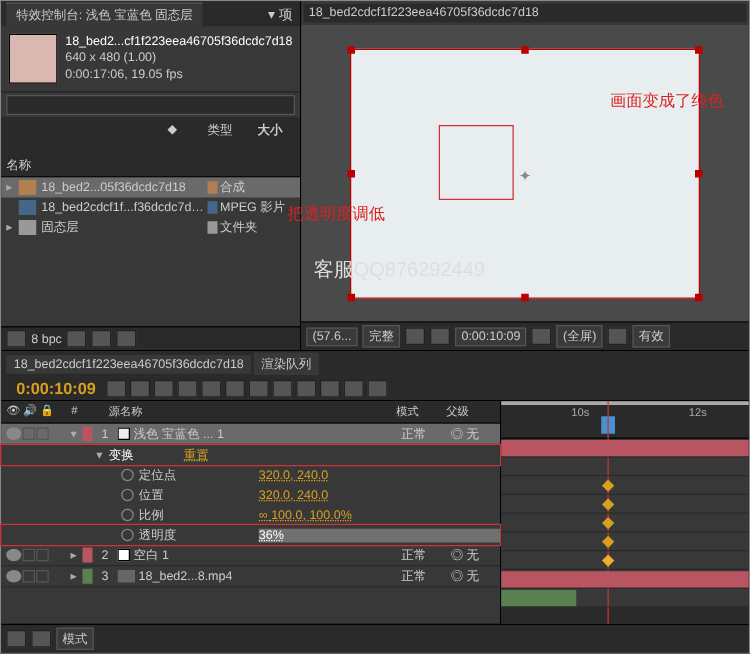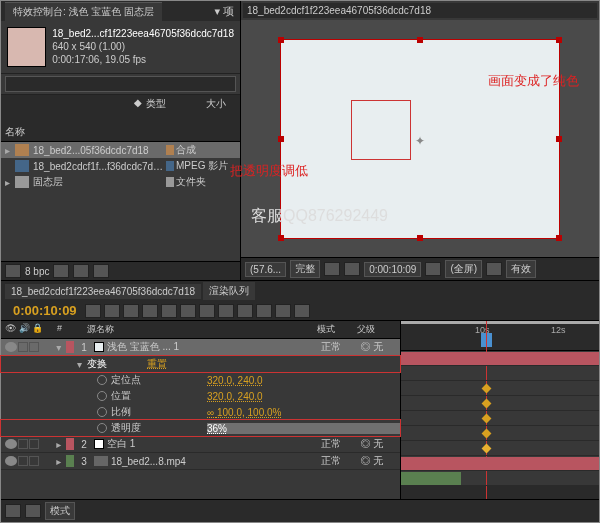--- a/index.html
+++ b/index.html
@@ -22,22 +22,22 @@
 .footage-text { font-size: 10px; line-height: 1.3; }
 .footage-name { color: #fff; }
 
 
 .search-bar { display: flex; padding: 2px 4px; gap: 2px; border-top: 1px solid #222; border-bottom: 1px solid #222; }
 .search-input { flex: 1; background: #2a2a2a; border: 1px solid #555; height: 16px; color: #ccc; padding: 0 4px; font-size: 10px; }
 
 
 .list-header { display: flex; background: #2a2a2a; padding: 2px 4px; font-size: 10px; border-bottom: 1px solid #000; }
 .col-name { flex: 1; margin-top: 28px; }
-.col-type { width: 60px; }
-.col-size { width: 30px; }
+.col-type { width: 60px; text-align: center; }
+.col-size { width: 30px; font-weight: bold; }
 .project-list { flex: 1; background: #383838; }
 .list-row { display: flex; padding: 1px 4px; align-items: center; font-size: 10px; }
 .list-row.selected { background: #6a6a6a; }
 .row-icon { width: 14px; height: 12px; margin-right: 4px; display: inline-block; }
 .icon-comp { background: #b08050; }
 .icon-video { background: #446688; }
 .icon-folder { background: #999; }
 .row-name { flex: 1; overflow: hidden; text-overflow: ellipsis; white-space: nowrap; }
 .row-type { width: 60px; }
 .twirl { width: 10px; color: #aaa; }
@@ -136,21 +136,21 @@
 
     <div class="project-panel">
       <div class="panel-tabs">
         <div class="panel-tab">特效控制台: 浅色 宝蓝色 固态层</div>
         <div class="dropdown-btn">▾ <span>项</span></div>
       </div>
       <div class="footage-info">
         <div class="footage-thumb"></div>
         <div class="footage-text">
           <div class="footage-name">18_bed2...cf1f223eea46705f36dcdc7d18</div>
-          <div>640 x 540 (1.00)</div>
+          <div>640 x 480 (1.00)</div>
           <div>0:00:17:06, 19.05 fps</div>
         </div>
       </div>
       <div class="search-bar">
         <input class="search-input" placeholder="" style="">
       </div>
       <div class="list-header">
         <div class="col-name">名称</div>
         <div style="width:12px">◆</div>
         <div class="col-type">类型</div>
@@ -346,21 +346,21 @@
           <div class="lr-mode">正常</div>
           <div class="lr-parent">◎ <span>无</span></div>
         </div>
 
         <div class="annotation-2">把透明度调低</div>
       </div>
 
       <div class="tl-right">
         <div class="ruler">
           <div class="work-area"></div>
-          <span class="tick" style="left:74px">10s</span>
+          <span class="tick" style="left:56px">10s</span>
           <span class="tick" style="left:150px">12s</span>
           <div class="cti"></div>
         </div>
         <div class="track-area">
           <div class="cti-line"></div>
           <div class="track">
               <div class="bar-pink"></div>
             </div>
           <div class="track"></div>
           <div class="track">

